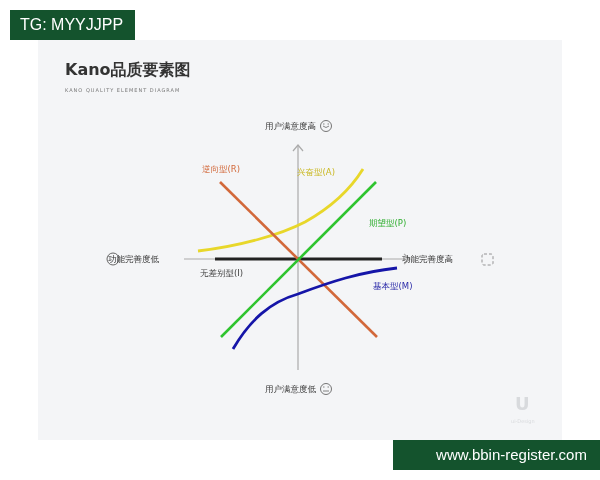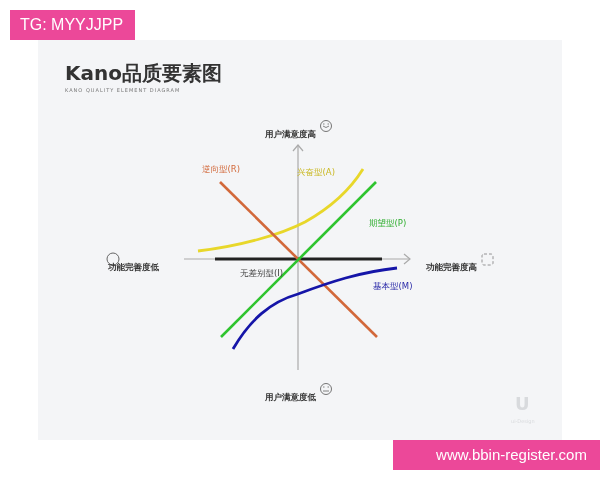--- a/index.html
+++ b/index.html
@@ -1,25 +1,25 @@
 <!DOCTYPE html>
 <html><head>
 <meta charset="utf-8">
 <style>
   html,body{margin:0;padding:0;}
   body{width:600px;height:480px;background:#ffffff;position:relative;overflow:hidden;font-family:"DejaVu Sans",sans-serif;}
   .card{position:absolute;left:38px;top:40px;width:524px;height:400px;background:#f4f5f7;}
-  .tag{position:absolute;background:#ec4899;color:#fff;font-family:"Liberation Sans",sans-serif;}
+  .tag{position:absolute;background:#14532d;color:#fff;font-family:"Liberation Sans",sans-serif;}
   .tag-tl{left:10px;top:10px;width:125px;height:30px;line-height:30px;font-size:16px;padding-left:10px;box-sizing:border-box;}
   .tag-br{left:393px;top:440px;width:197px;height:30px;line-height:30px;font-size:15px;text-align:center;padding-left:20px;}
-  .title{position:absolute;left:65px;top:60px;font-size:20px;font-weight:bold;color:#333;letter-spacing:0px;}
+  .title{position:absolute;left:65px;top:60px;font-size:16px;font-weight:bold;color:#333;letter-spacing:0px;}
   .subtitle{position:absolute;left:65px;top:87px;font-size:5px;color:#777;letter-spacing:1px;}
   svg{position:absolute;left:0;top:0;}
   .lbl{position:absolute;font-size:8.5px;white-space:nowrap;}
-  .axis-lbl{color:#333;font-weight:bold;font-size:8.5px;margin-top:8px;}
+  .axis-lbl{color:#333;font-weight:normal;font-size:8.5px;}
   .wm{position:absolute;left:515px;top:393px;color:#d8dadd;font-size:18px;font-weight:bold;}
   .wm-sub{position:absolute;left:511px;top:418px;color:#d8dadd;font-size:5px;}
 </style>
 </head>
 <body>
 
 <div class="tag tag-tl">TG: MYYJJPP</div>
 
 <div class="card"></div>
 
@@ -55,24 +55,24 @@
     <circle cx="113" cy="259" r="6" fill="none" stroke="#666" stroke-width="1"></circle>
   </g>
   <g>
     <rect x="482" y="254" width="11" height="11" rx="2" fill="none" stroke="#888" stroke-width="0.9" stroke-dasharray="3,2"></rect>
   </g>
 </svg>
 
 <div class="lbl axis-lbl" style="left:265px;top:121px;">用户满意度高</div>
 <div class="lbl axis-lbl" style="left:265px;top:384px;">用户满意度低</div>
 <div class="lbl axis-lbl" style="left:108px;top:254px;">功能完善度低</div>
-<div class="lbl axis-lbl" style="left:426px;top:254px;">功能完善度高</div>
+<div class="lbl axis-lbl" style="left:402px;top:254px;">功能完善度高</div>
 
 <div class="lbl" style="left:202px;top:164px;color:#d2683a;">逆向型(R)</div>
 <div class="lbl" style="left:297px;top:167px;color:#c9b820;">兴奋型(A)</div>
 <div class="lbl" style="left:369px;top:198px;color:#2fae2f;margin-top:20px;">期望型(P)</div>
-<div class="lbl" style="left:200px;top:268px;color:#444;margin-left:40px;">无差别型(I)</div>
+<div class="lbl" style="left:200px;top:268px;color:#444;">无差别型(I)</div>
 <div class="lbl" style="left:373px;top:281px;color:#2a2aa8;text-align:right;">基本型(M)</div>
 
 <div class="wm">U</div>
 <div class="wm-sub">ui-Design</div>
 
 <div class="tag tag-br">www.bbin-register.com</div>
 
 </body></html>

